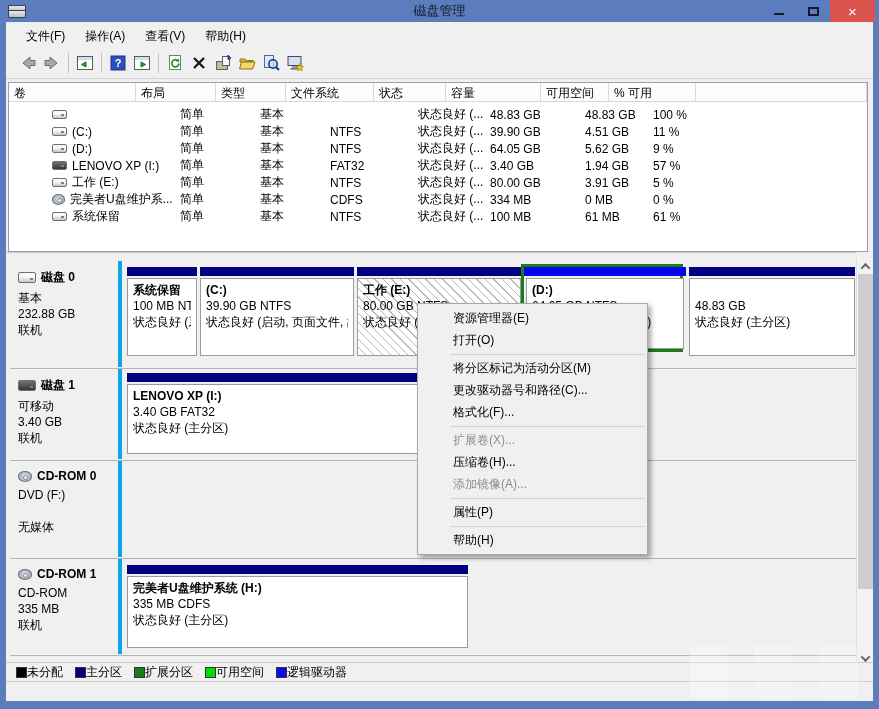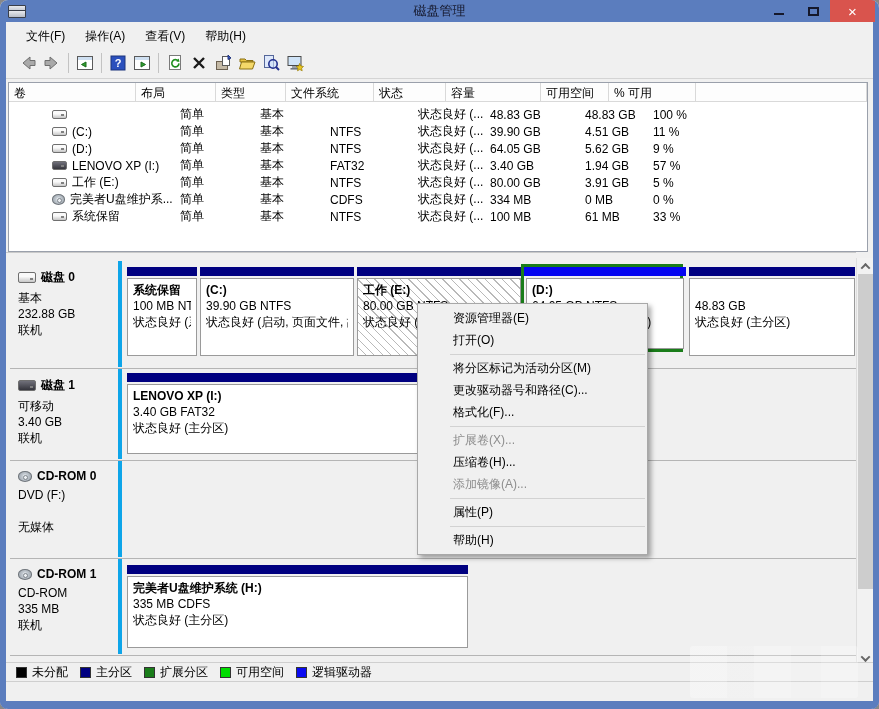--- a/index.html
+++ b/index.html
@@ -1,21 +1,21 @@
 <!DOCTYPE html>
 <html><head>
 <meta charset="utf-8">
 <style>
   html,body{margin:0;padding:0;background:#888;}
   *{box-sizing:border-box;}
   #win{
     position:relative;width:879px;height:709px;
     background:#f0f0f0;overflow:hidden;
     font-family:"Liberation Sans","DejaVu Sans",sans-serif;
-    font-size:12px;color:#000;border-radius:8px;
+    font-size:12px;color:#000;
   }
   
   .titlebar{position:absolute;left:0;top:0;width:879px;height:22px;background:#5b7dbe;display:flex;align-items:center;}
   .border-l{position:absolute;left:0;top:22px;width:6px;height:687px;background:#5b7dbe;}
   .border-r{position:absolute;right:0;top:22px;width:6px;height:687px;background:#5b7dbe;}
   .border-b{position:absolute;left:0;top:701px;width:879px;height:8px;background:#5b7dbe;}
   .appicon{width:16px;height:12px;margin:0 6px 0 8px;position:relative;}
   .appicon::before,.appicon::after{content:"";position:absolute;left:0;width:16px;height:6px;border:1px solid #3a3f4a;background:linear-gradient(#e8eaee,#b9bec8);border-radius:1px;}
   .appicon::before{top:0;} .appicon::after{top:5px;}
   .title{position:absolute;left:0;width:100%;text-align:center;font-size:13px;color:#15182b;pointer-events:none;}
@@ -62,21 +62,21 @@
   .extframe{position:absolute;border:3px solid #1a7d1a;}
   
   .sbar{position:absolute;left:850px;top:5px;width:17px;height:408px;background:#f2f2f2;border-left:1px solid #dedede;}
   .sarrow{position:absolute;left:0;width:17px;height:16px;display:flex;align-items:center;justify-content:center;}
   .chev{width:7px;height:7px;border-left:2px solid #666;border-top:2px solid #666;}
   .chev.up{transform:rotate(45deg) translate(1px,1px);}
   .chev.down{transform:rotate(225deg) translate(1px,1px);}
   .sthumb{position:absolute;left:1px;top:16px;width:15px;height:315px;background:#cdcdcd;}
   
   .legendbar{position:absolute;left:6px;top:662px;width:867px;height:20px;background:#f0f0f0;border-top:1px solid #cfcfcf;border-bottom:1px solid #cfcfcf;display:flex;align-items:center;gap:12px;padding-left:10px;}
-  .litem{display:flex;align-items:center;gap:5px;}
+  .litem{display:flex;align-items:center;}
   .lsq{width:11px;height:11px;border:1px solid #333;}
   .lsq.unalloc{background:#000000;}
   .lsq.primary{background:#000080;}
   .lsq.extended{background:#1a7d1a;}
   .lsq.freespace{background:#00dd00;}
   .lsq.logical{background:#0a0af0;}
   
   .cmenu{position:absolute;left:417px;top:303px;width:231px;background:#f0f0f0;border:1px solid #a8a8a8;box-shadow:3px 3px 5px rgba(0,0,0,.35);z-index:50;padding:3px 0;}
   .citem{height:22px;line-height:22px;padding-left:35px;white-space:nowrap;cursor:default;}
   .citem.disabled{color:#8d8d8d;}
@@ -302,21 +302,21 @@
         <div class="cell volcell">
             <span class="ic-drive"></span>
             <span>系统保留</span>
           </div>
         <div class="cell">简单</div>
         <div class="cell">基本</div>
         <div class="cell">NTFS</div>
         <div class="cell">状态良好 (...</div>
         <div class="cell">100 MB</div>
         <div class="cell">61 MB</div>
-        <div class="cell">33 %</div>
+        <div class="cell">61 %</div>
         <div class="cell"></div>
       </div>
 
     </div>
   </div>
 
   <div class="pane">
 
     <div class="prow" style="top:8px;height:108px;">
       <div class="dlabel">

